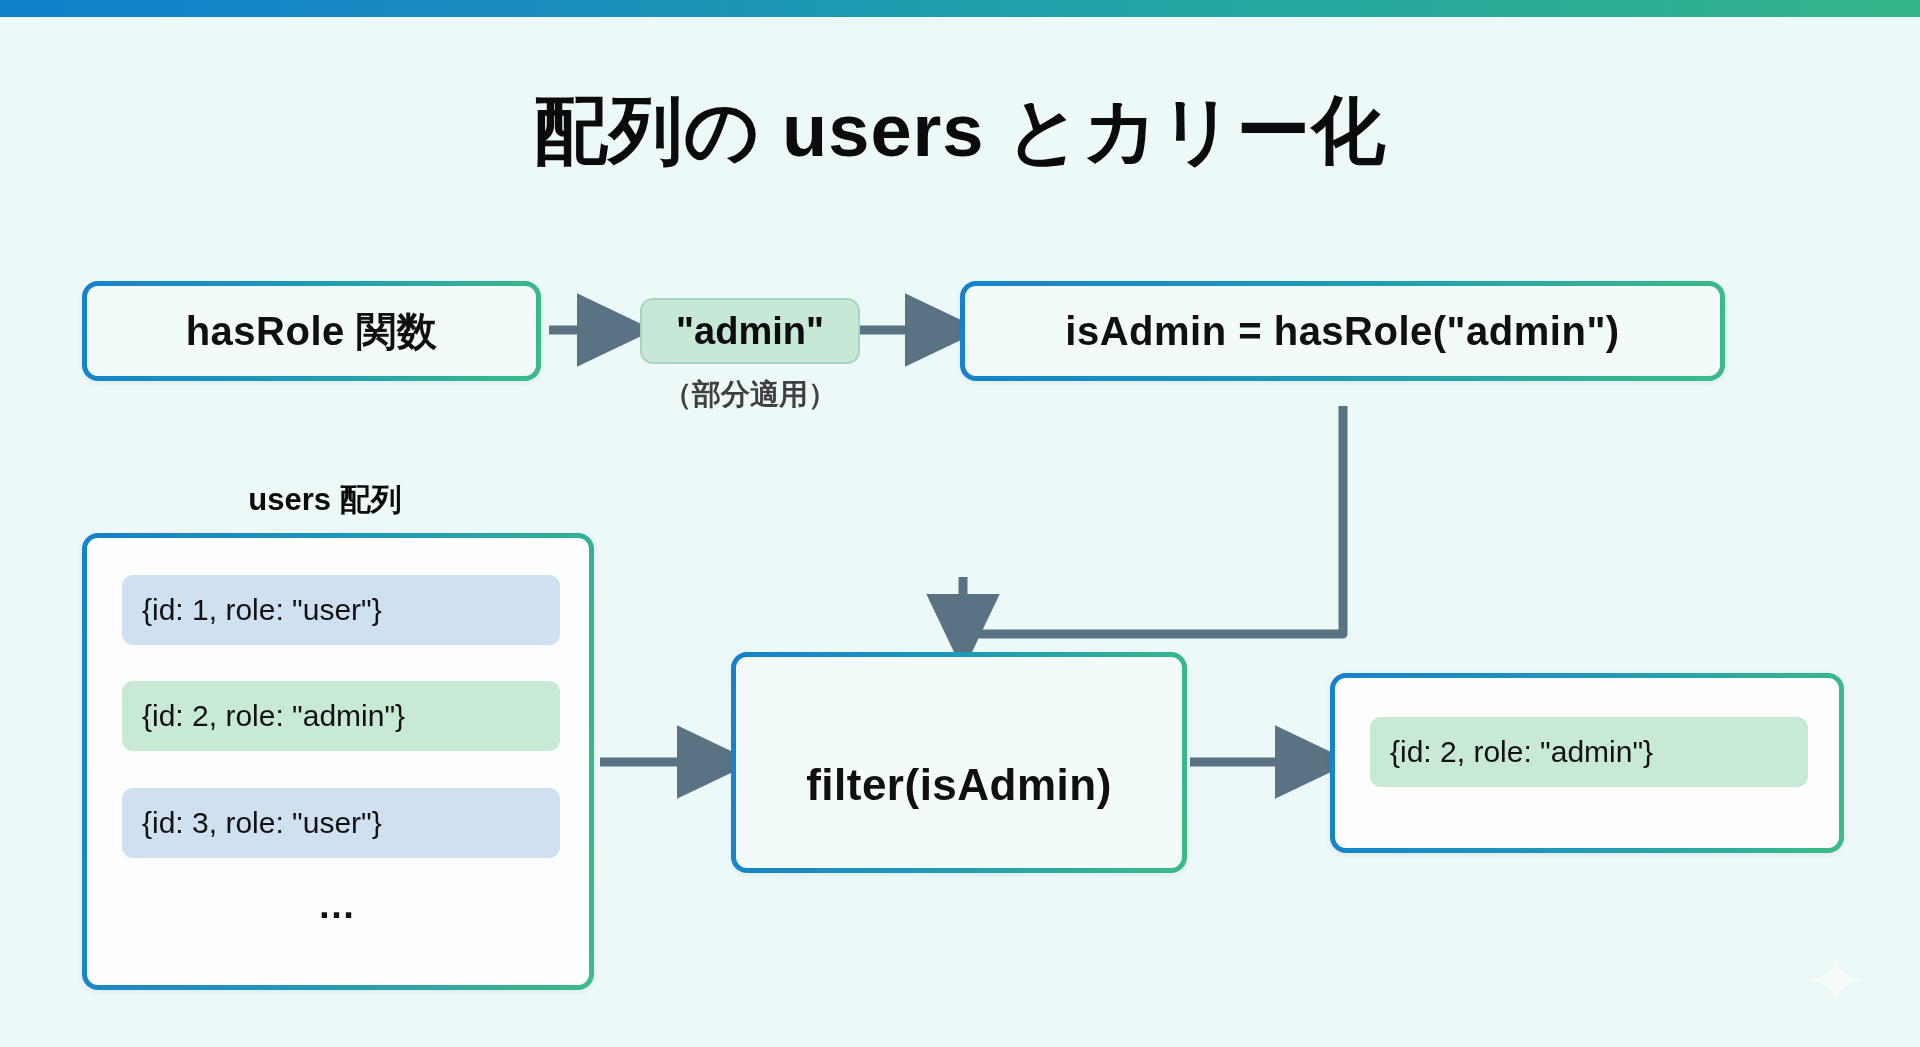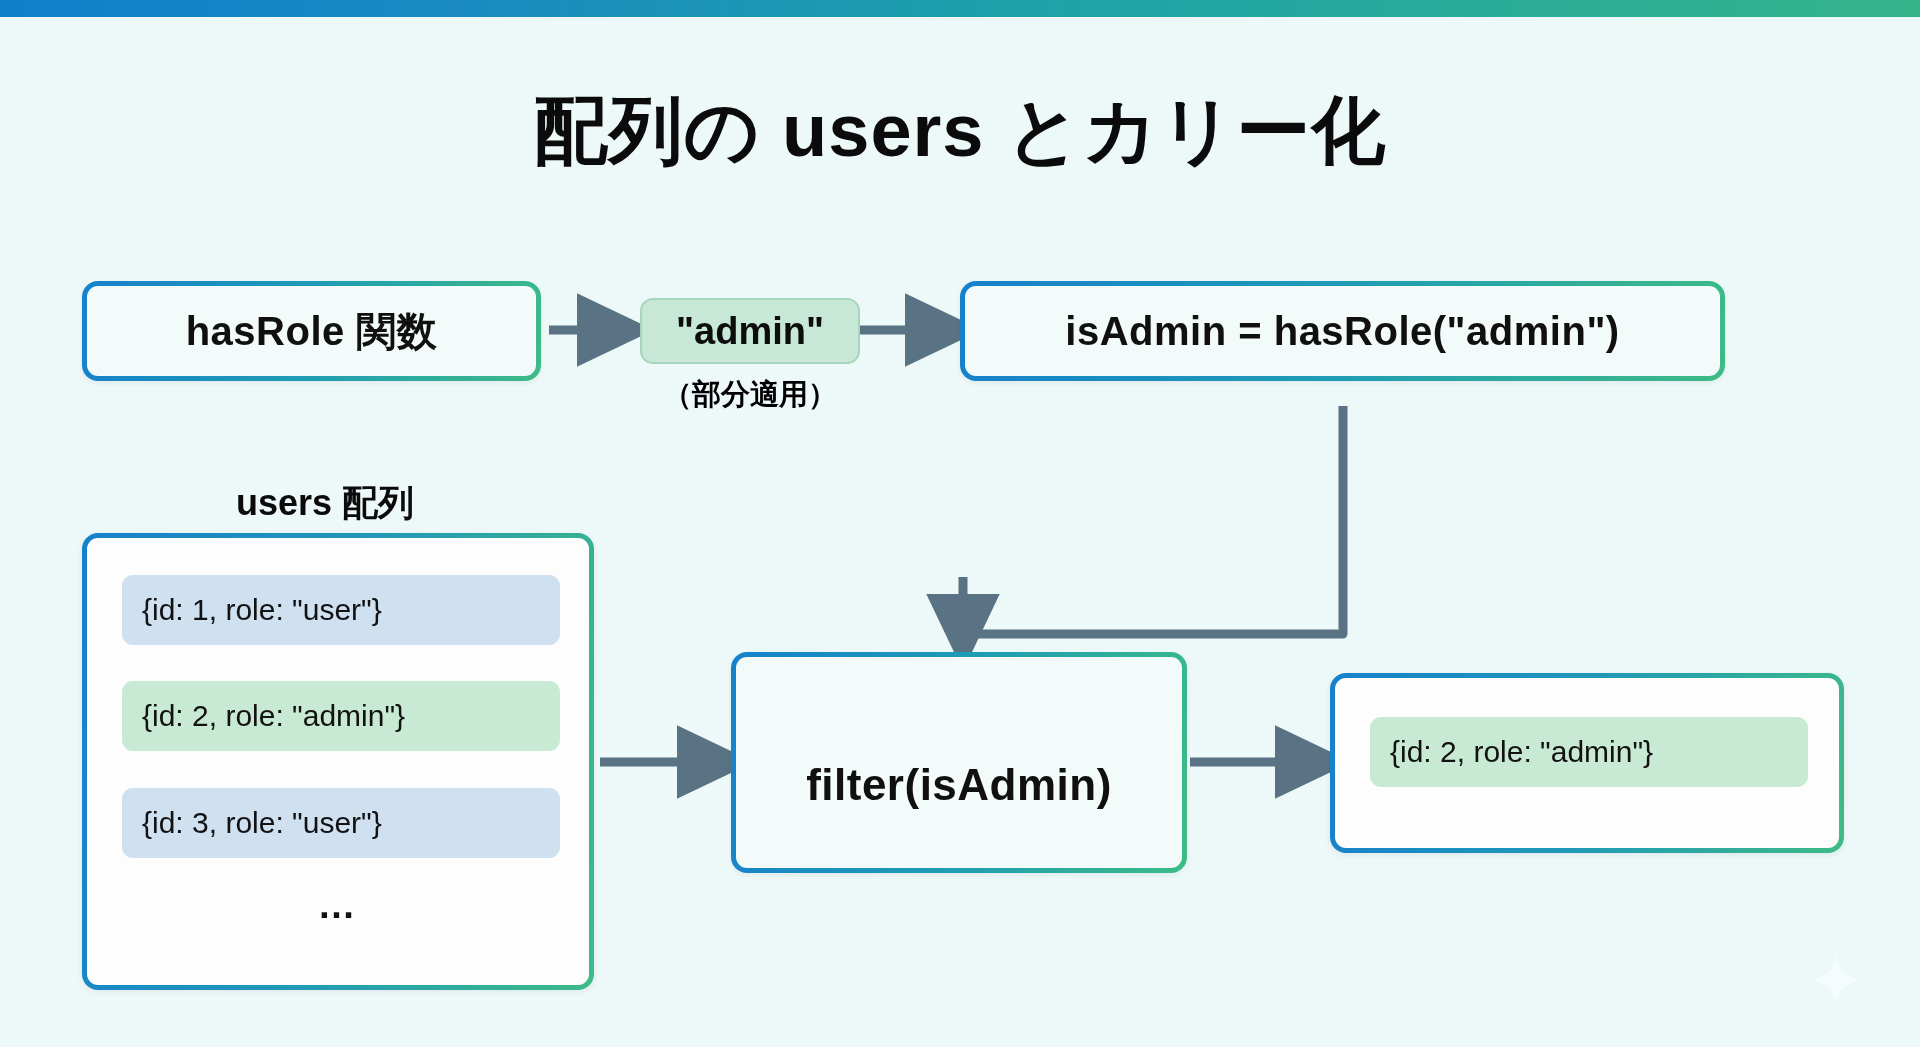--- a/index.html
+++ b/index.html
@@ -76,21 +76,21 @@
       linear-gradient(#fdfdfd, #fdfdfd) padding-box,
       linear-gradient(100deg, #1681cc 0%, #2199b6 50%, #3dbb86 100%) border-box;
     border: 5px solid transparent;
     box-sizing: border-box;
     box-shadow: 0 2px 6px rgba(40,70,90,0.08);
   }
 
   
   .caption {
     position: absolute;
-    font-size: 36px;
+    font-size: 31px;
     font-weight: 700;
     color: #0b0b0b;
     white-space: nowrap;
     text-align: center;
   }
 
   
   .chip {
     position: absolute;
     border-radius: 11px;
@@ -126,21 +126,21 @@
     justify-content: center;
     font-size: 38px;
     font-weight: 600;
     color: #0d0d0d;
     white-space: nowrap;
   }
   #admin-pill-sub {
     position: absolute;
     font-size: 29px;
     font-weight: 700;
-    color: #000000;
+    color: #404040;
     white-space: nowrap;
     text-align: center;
   }
 
   
   #connectors {
     position: absolute;
     left: 0; top: 0;
     width: 1920px;
     height: 1030px;

